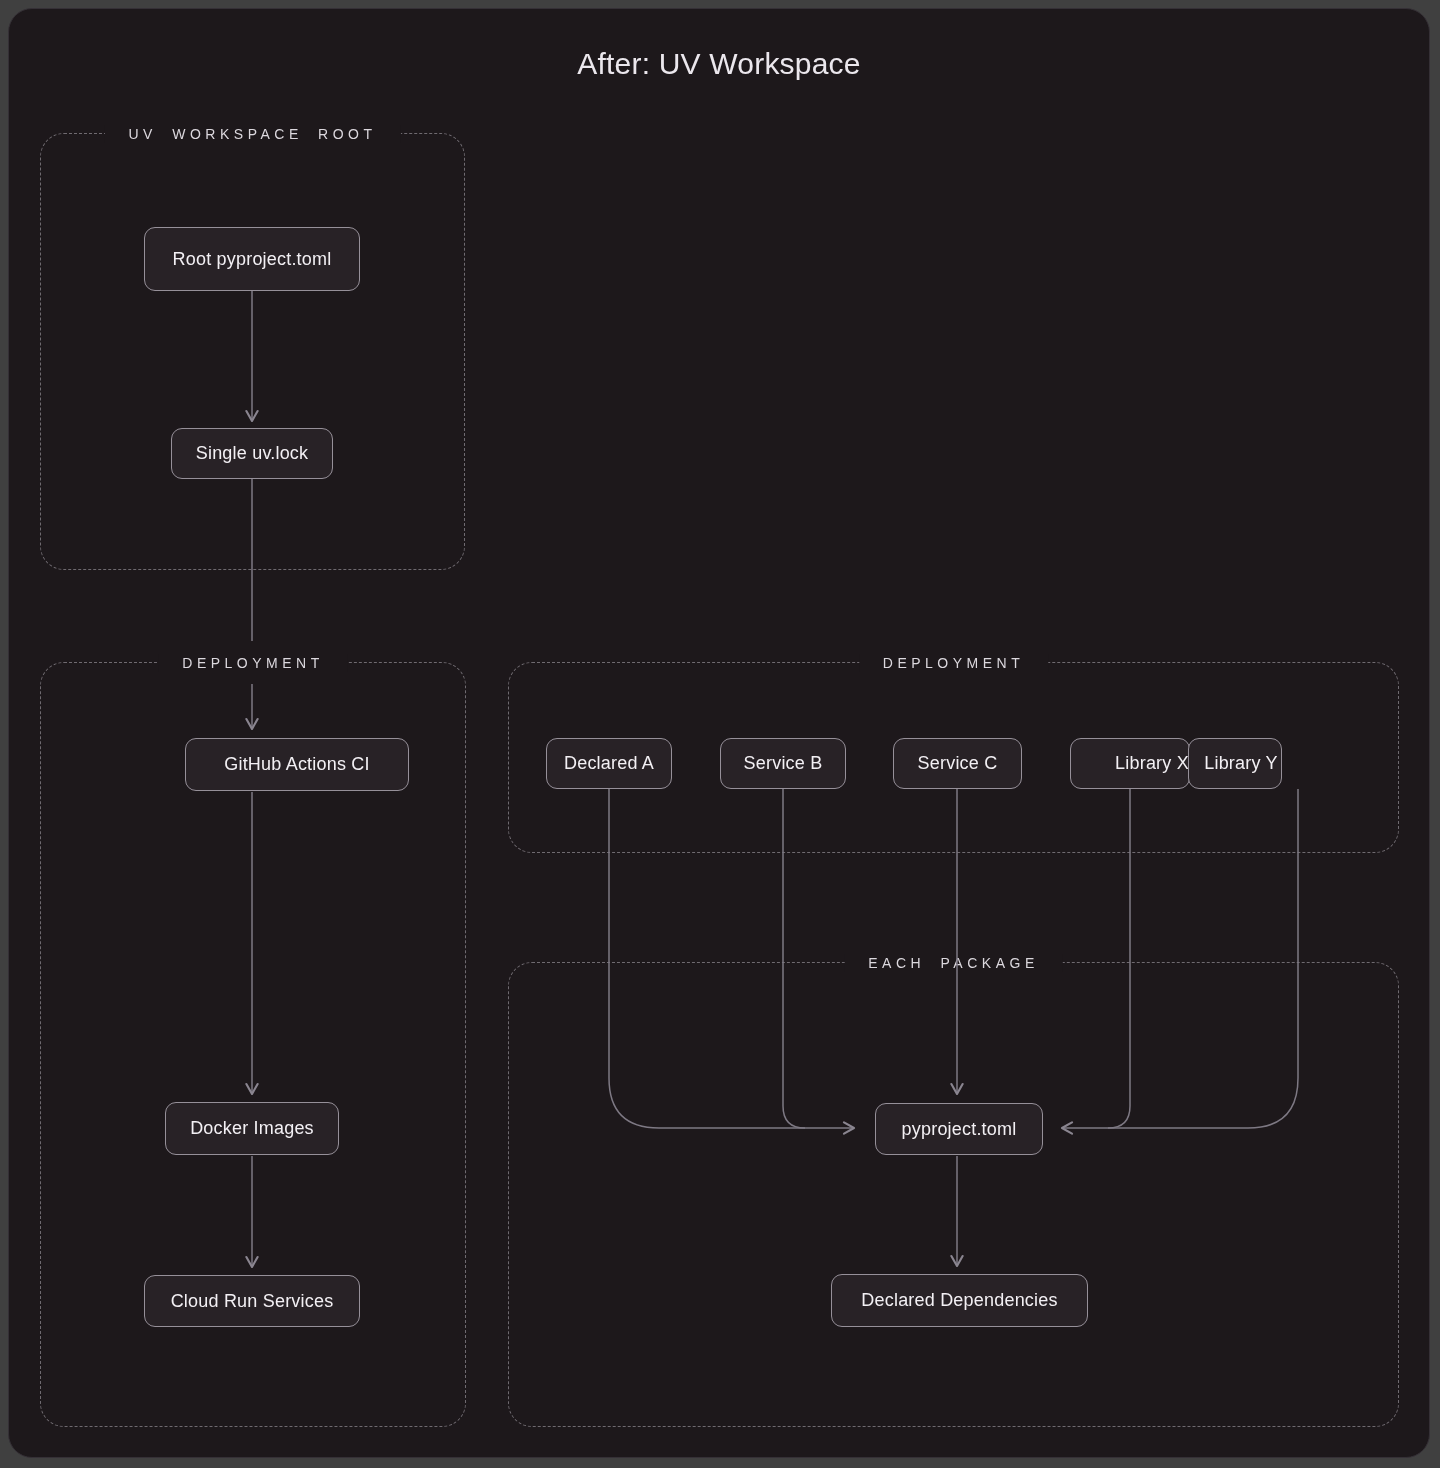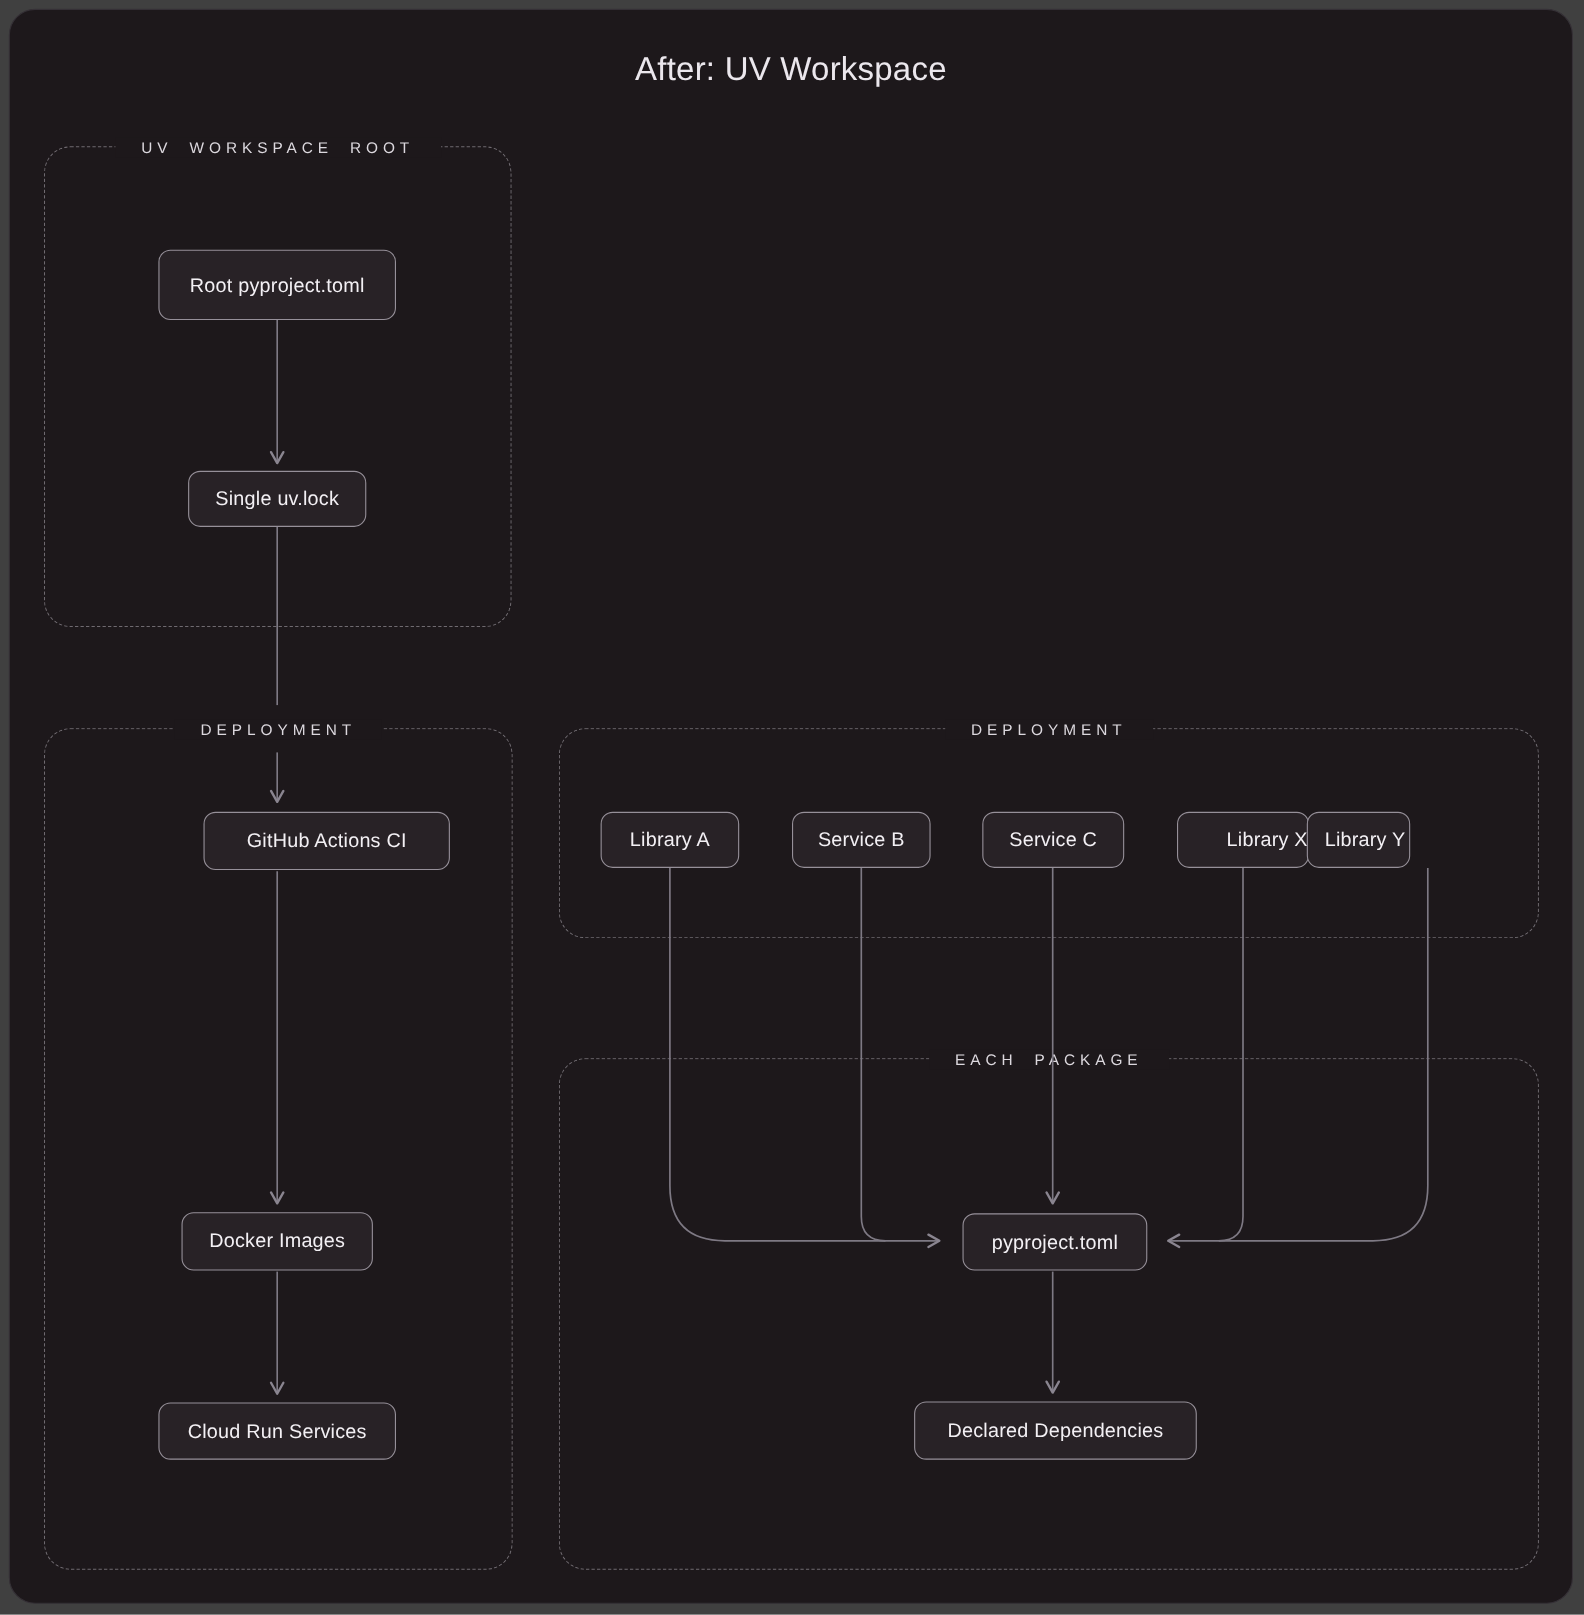--- a/index.html
+++ b/index.html
@@ -95,21 +95,21 @@
   <div class="node" style="left:144px;top:227px;width:216px;height:64px;">Root pyproject.toml</div>
 
   <div class="node" style="left:171px;top:428px;width:162px;height:51px;">Single uv.lock</div>
 
   <div class="node" style="left:153px;top:738px;width:224px;height:53px;margin-left:32px;">GitHub Actions CI</div>
 
   <div class="node" style="left:165px;top:1102px;width:174px;height:53px;">Docker Images</div>
 
   <div class="node" style="left:144px;top:1275px;width:216px;height:52px;">Cloud Run Services</div>
 
-  <div class="node" style="left:546px;top:738px;width:126px;height:51px;">Library A</div>
+  <div class="node" style="left:546px;top:738px;width:126px;height:51px;">Declared A</div>
 
   <div class="node" style="left:720px;top:738px;width:126px;height:51px;">Service B</div>
 
   <div class="node" style="left:893px;top:738px;width:129px;height:51px;">Service C</div>
 
   <div class="node" style="left:1070px;top:738px;width:120px;height:51px;padding-left:44px;">Library X</div>
 
   <div class="node" style="left:1188px;top:738px;width:94px;height:51px;padding-left:12px;">Library Y</div>
 
   <div class="node" style="left:875px;top:1103px;width:168px;height:52px;">pyproject.toml</div>

